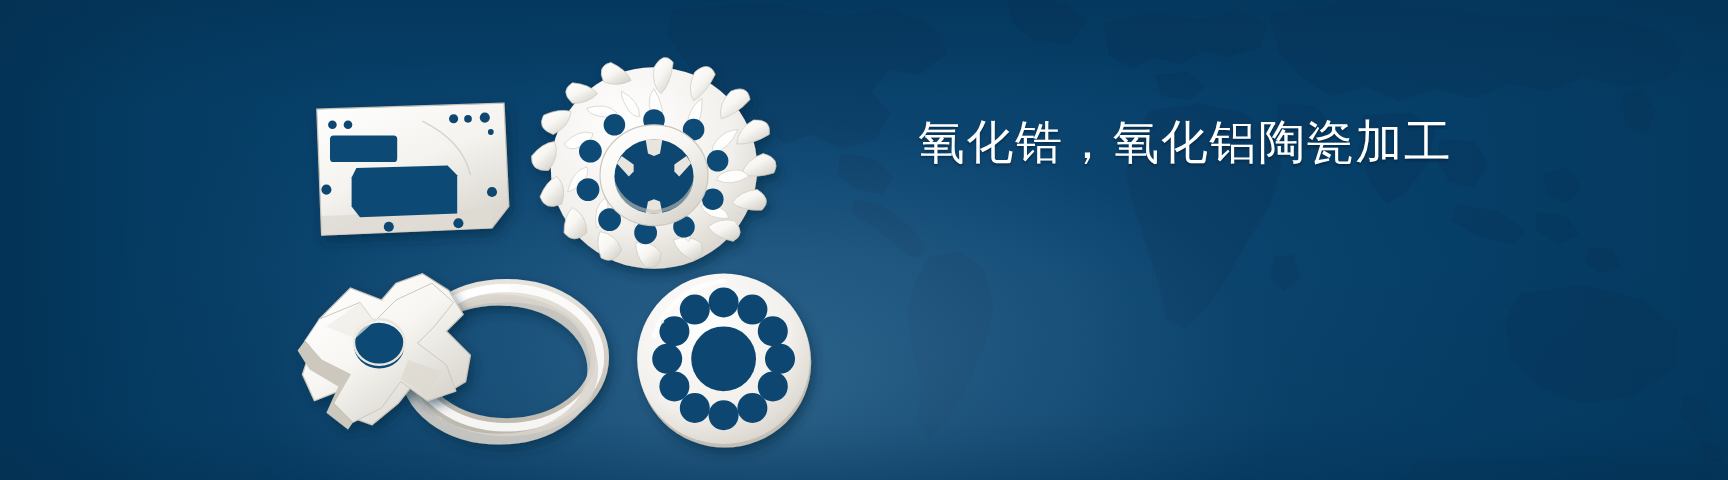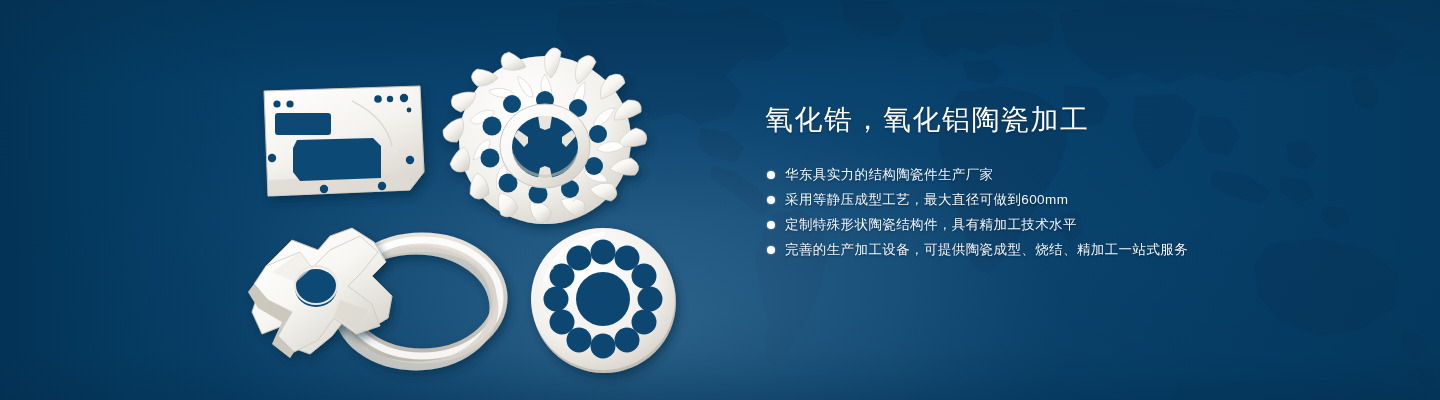--- a/index.html
+++ b/index.html
@@ -81,21 +81,21 @@
 
   
   .copy {
     position: absolute;
     left: 765px;
     top: 100px;
     width: 640px;
   }
   .headline {
     color: #ffffff;
-    font-size: 28px;
+    font-size: 39px;
     line-height: 40px;
     letter-spacing: 1.5px;
     font-weight: 400;
     margin: 0 0 22px 0;
     text-shadow: 0 1px 2px rgba(0,20,40,0.45);
     white-space: nowrap;
   }
   .bullets {
     list-style: none;
     margin: 0;
@@ -364,38 +364,15 @@
         <path d="M545 280 q14 -40 58 -46" fill="none" stroke="#ffffff" stroke-width="4" stroke-linecap="round" opacity="0.75"></path>
       </g>
 
     </svg>
   </div>
 
   <div class="copy">
 
     <h1 class="headline">氧化锆，氧化铝陶瓷加工</h1>
 
-    <ul class="bullets">
-
-      <li class="bullet">
-        <span class="bullet-dot"></span>
-        <span class="bullet-text">华东具实力的结构陶瓷件生产厂家</span>
-      </li>
-
-      <li class="bullet">
-        <span class="bullet-dot"></span>
-        <span class="bullet-text">采用等静压成型工艺，最大直径可做到600mm</span>
-      </li>
-
-      <li class="bullet">
-        <span class="bullet-dot"></span>
-        <span class="bullet-text">定制特殊形状陶瓷结构件，具有精加工技术水平</span>
-      </li>
-
-      <li class="bullet">
-        <span class="bullet-dot"></span>
-        <span class="bullet-text">完善的生产加工设备，可提供陶瓷成型、烧结、精加工一站式服务</span>
-      </li>
-
-    </ul>
   </div>
 
 </div>
 
 </body></html>

